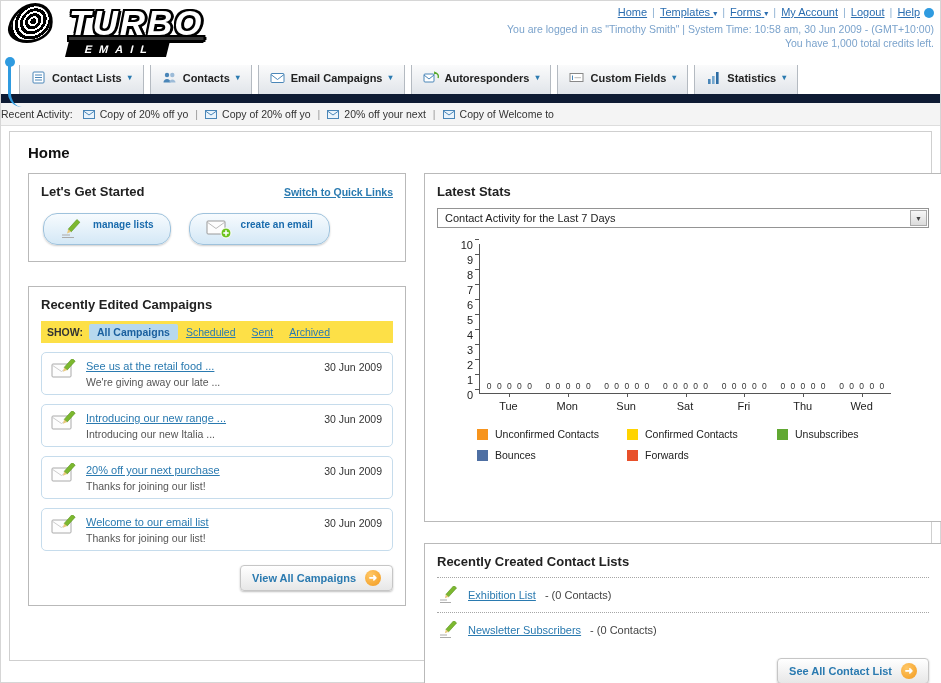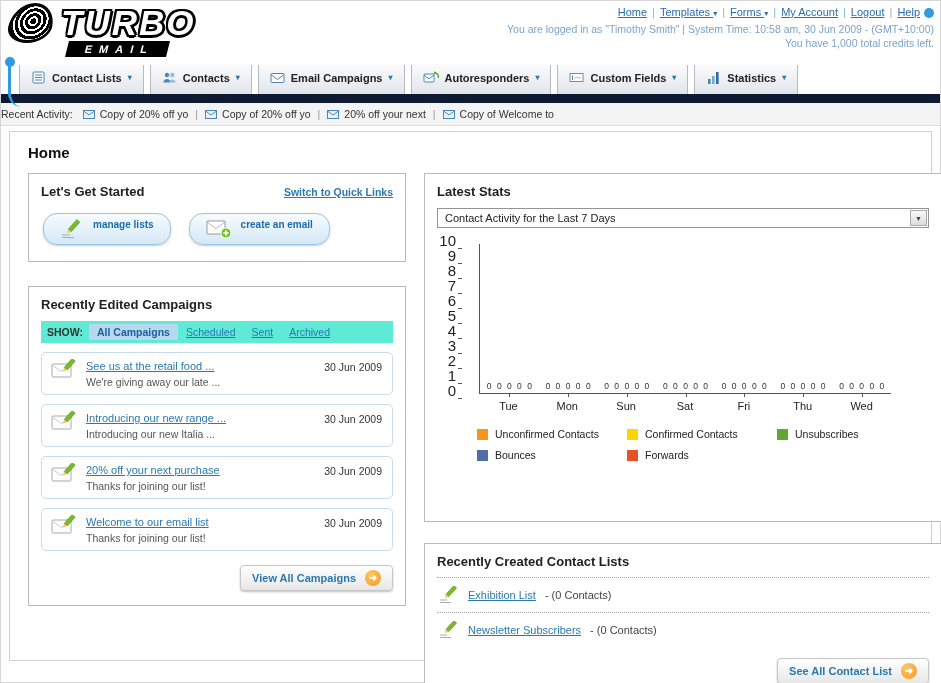--- a/index.html
+++ b/index.html
@@ -7,21 +7,21 @@
   body {
     font-family:"Liberation Sans", sans-serif;
     font-size:11px; color:#333; background:#fff;
     position:relative; overflow:hidden;
   }
   .viewport { width:941px; height:683px; border:1px solid #d6d6d6; background:#fff; position:relative; }
 
   
   .header { position:relative; height:64px; background:#fff; }
   .logo { position:absolute; left:8px; top:2px; cursor:pointer; }
-  .logo-main { display:flex; align-items:flex-start; gap:8px; }
+  .logo-main { display:flex; align-items:flex-start; gap:16px;text-decoration:underline; }
   .logo-swirl {
     width:44px; height:40px; border-radius:50% 50% 50% 50%/60% 60% 40% 40%;
     background:repeating-radial-gradient(circle at 55% 45%, #000 0 3px, #fff 3px 5px);
     border:3px solid #000; transform:skewX(-12deg);
   }
   .logo-turbo {
     font-size:35px; font-weight:bold; font-style:italic; letter-spacing:2px; color:#fff;
     text-shadow:-2px -2px 0 #000,2px -2px 0 #000,-2px 2px 0 #000,2px 2px 0 #000,0 3px 0 #000,3px 0 0 #000,0 -2px 0 #000,-2px 0 0 #000;
   }
   .logo-email {
@@ -77,21 +77,21 @@
   .big-btn {
     display:flex; gap:9px; padding:5px 16px; cursor:pointer;
     border:1px solid #9ec2dc; border-radius:14px;
     background:linear-gradient(#f7fbfe,#d4e8f6);
     box-shadow:0 1px 2px rgba(0,0,0,.2);
     font-weight:bold; color:#1a6bad; font-size:10px;
   }
 
   
   .camp-panel { padding-bottom:14px; }
-  .filter-bar { background:#5eead4; display:flex; align-items:center; padding:3px 6px; margin-top:9px; font-size:10.5px; }
+  .filter-bar { background:#fde047; display:flex; align-items:center; padding:3px 6px; margin-top:9px; font-size:10.5px; }
   .show-label { font-weight:bold; color:#333; margin-right:6px; }
   .filter { color:#2a7ab0; padding:2px 8px; cursor:pointer; text-decoration:underline; }
   .filter.active { background:#b7d8ee; border-radius:2px; font-weight:bold; text-decoration:none; color:#1a5f9e; }
   .camp-item {
     border:1px solid #c6dcec; border-radius:5px; padding:6px 9px; margin-top:9px;
     display:flex; gap:9px; position:relative; min-height:42px; align-items:flex-start; cursor:pointer;
   }
   .camp-text { padding-top:1px; }
   .camp-title { color:#2a7ab0; font-size:11px; text-decoration:underline; cursor:pointer; display:block; }
   .camp-sub { color:#555; font-size:10.5px; margin-top:4px; display:block; }
@@ -116,21 +116,21 @@
     border:1px solid #949494; background:#fff; height:20px; margin:9px 0 16px 0;
     display:flex; align-items:center; justify-content:space-between; padding:0 1px 0 7px;
     font-size:11px; color:#222; cursor:pointer;
   }
   .select-caret-box {
     width:17px; height:16px; border:1px solid #aaa; background:linear-gradient(#f7f7f7,#dcdcdc);
     display:flex; align-items:center; justify-content:center; font-size:7px; color:#444;
   }
   .chart-wrap { display:flex; margin:4px 0 0 16px; }
   .y-axis { position:relative; width:26px; height:150px; flex:none; }
-  .ytick { position:absolute; right:17px; display:flex; align-items:flex-end; gap:2px; height:10px; font-size:15px; color:#222; }
+  .ytick { position:absolute; right:0; display:flex; align-items:flex-start; gap:2px; height:10px; font-size:11px; color:#222; }
   .ytick i { display:inline-block; width:4px; height:1px; background:#555; }
   .plot { position:relative; width:412px; height:150px; border-left:1px solid #555; border-bottom:1px solid #555; display:flex; }
   .group { flex:1; position:relative; }
   .group::after { content:""; position:absolute; bottom:-4px; left:50%; width:1px; height:4px; background:#555; }
   .zeros { position:absolute; bottom:2px; width:100%; text-align:center; font-size:8.5px; color:#333; word-spacing:3px; white-space:nowrap; }
   .x-labels { display:flex; margin-left:42px; width:412px; }
   .x-label { flex:1; text-align:center; font-size:11px; color:#222; padding-top:6px; }
   .legend { margin:16px 0 0 40px; display:flex; flex-wrap:wrap; width:452px; }
   .legend-item { width:150px; display:flex; align-items:center; gap:7px; margin-bottom:9px; font-size:10.5px; color:#222; }
   .legend-swatch { width:11px; height:11px; flex:none; }

